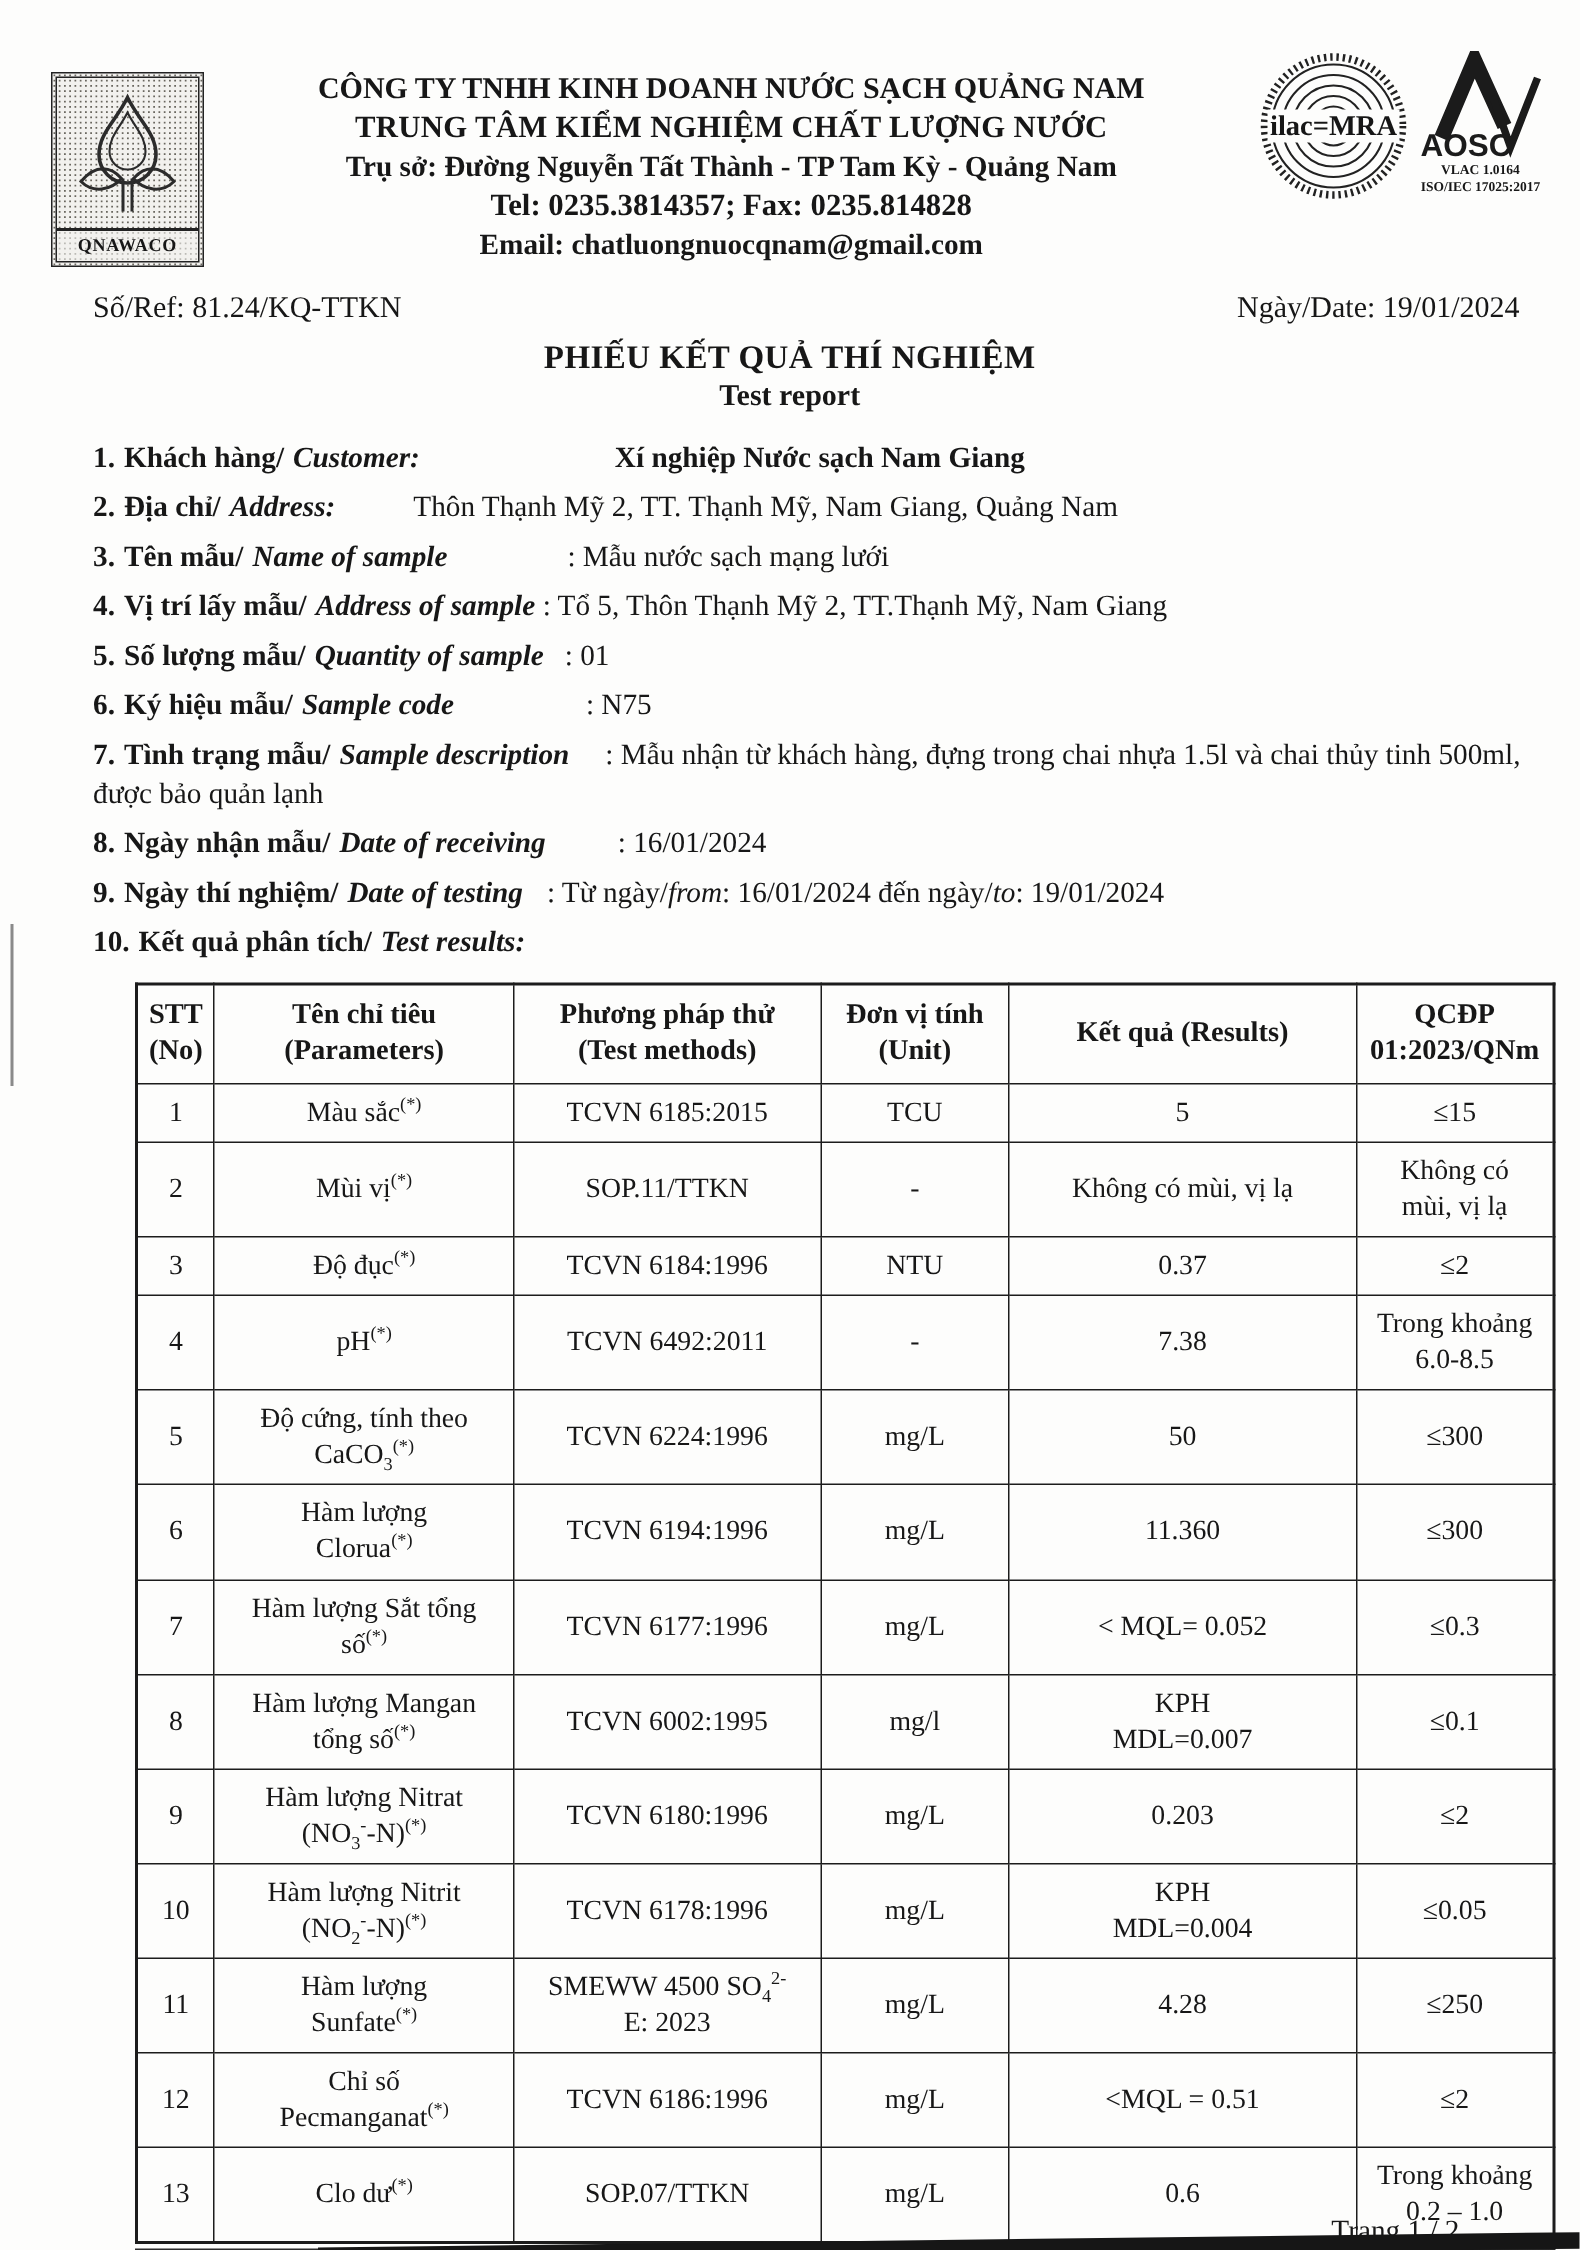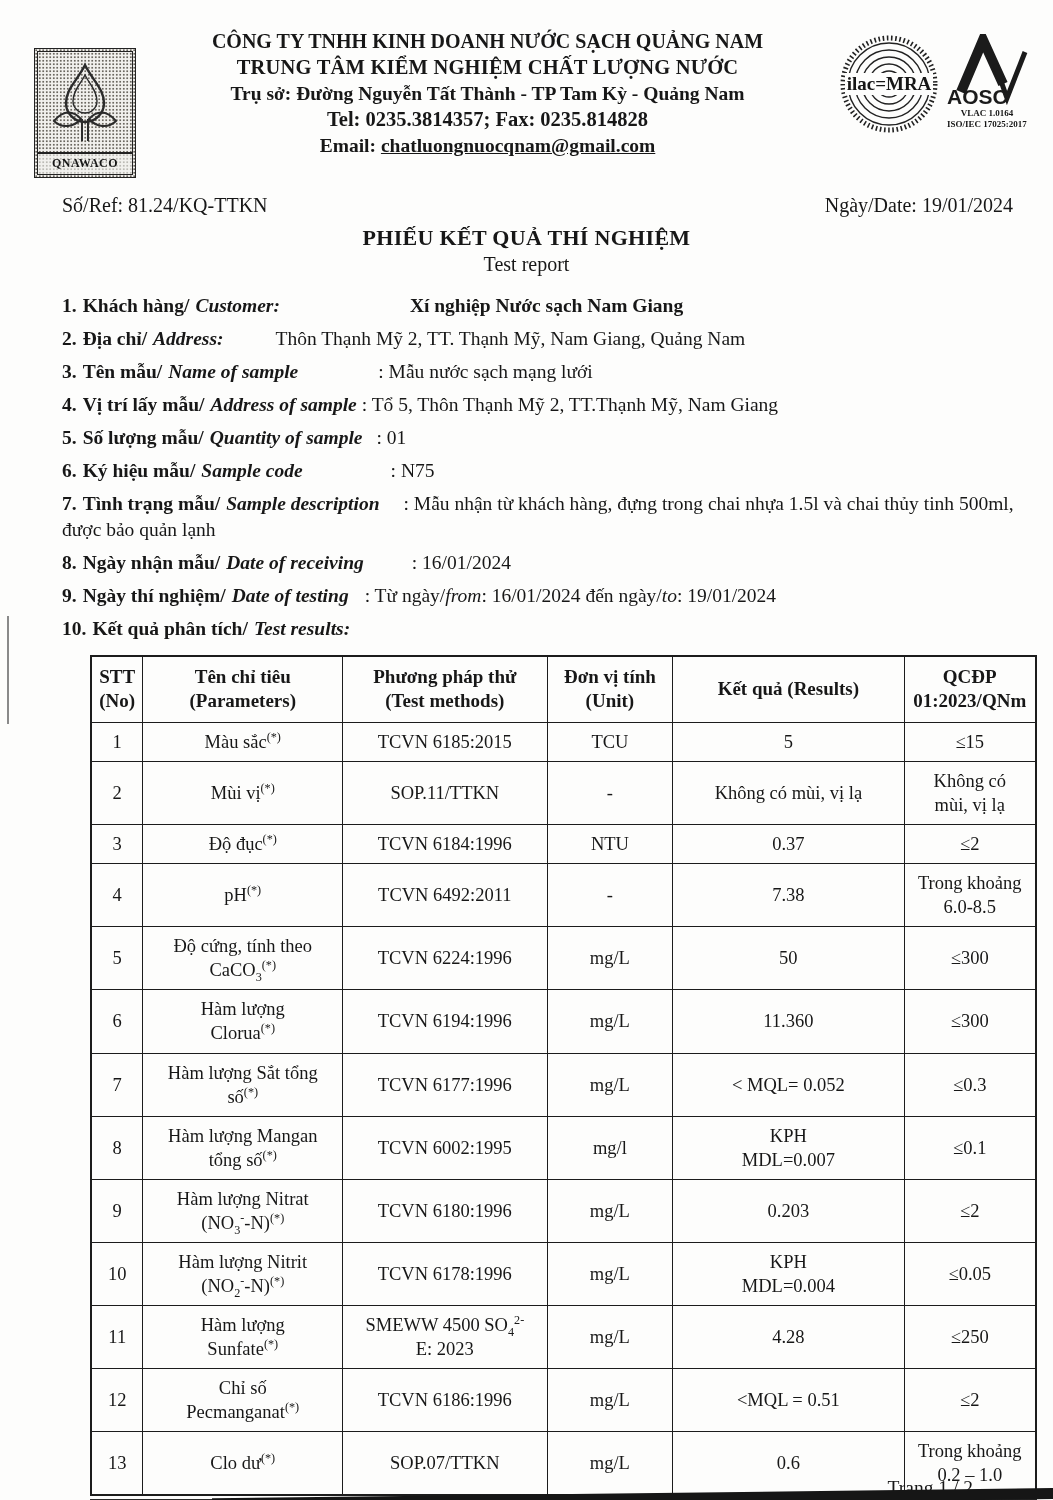--- a/index.html
+++ b/index.html
@@ -1,56 +1,56 @@
 <!DOCTYPE html>
 <html><head>
 <meta charset="utf-8">
 <style>
   html,body{margin:0;padding:0}
   body{
     width:1053px;height:1500px;background:#fdfdfc;color:#171717;
     font-family:"Liberation Serif","DejaVu Serif",serif;
     position:relative;overflow:hidden;
   }
-  .u{text-decoration:underline}
+  .u{}
   .it{font-style:italic}
   .bd{font-weight:700}
   sup{font-size:66%;line-height:0}
   sub{font-size:66%;line-height:0}
 
   
   .hdr{display:flex;align-items:flex-start;padding:26px 18px 0 34px}
   .stamp{
     width:102px;height:130px;border:4px double #222;background:#f2f1ee;
     background-image:radial-gradient(#6a675f 0.7px,transparent 0.8px);
     background-size:3.5px 3.5px;
     display:flex;flex-direction:column;align-items:center;justify-content:flex-end;
     box-sizing:border-box;flex:none;margin-top:22px;
   }
   .stamp .emblem{flex:1;display:flex;align-items:center;justify-content:center;width:100%}
   .stamp .stamp-name{
     width:100%;text-align:center;border-top:2px solid #222;
     font-size:12px;font-weight:700;letter-spacing:.5px;padding:2px 0 3px;background:rgba(242,241,238,.6)
   }
-  .hdr-center{flex:1;text-align:center;line-height:1.3;padding:0 5px;margin-top:2px}
+  .hdr-center{flex:1;text-align:center;line-height:1.3;padding:0 5px;margin-top:20px}
   .h-company{font-size:20px;font-weight:700}
   .h-center-name{font-size:20.5px;font-weight:700;letter-spacing:.2px}
   .h-addr{font-size:19.5px;font-weight:700}
   .h-tel{font-size:20.5px;font-weight:700}
   .h-email{font-size:19.5px;font-weight:700}
   .seals{display:flex;align-items:flex-start;flex:none;margin-top:8px}
   .seal-aosc-wrap{display:flex;flex-direction:column;align-items:center;width:96px}
   .seal-small{font-size:9px;font-weight:700;line-height:1.25;text-align:center;white-space:nowrap}
 
   
   .ref-row{display:flex;justify-content:space-between;padding:16px 40px 0 62px;font-size:20px}
 
   
   .title{margin-top:8px;text-align:center;font-size:22px;font-weight:700;letter-spacing:.3px}
-  .subtitle{text-align:center;font-size:20px;font-weight:400;margin-top:2px}
+  .subtitle{text-align:center;font-size:20px;font-weight:700;margin-top:2px}
 
   
   .info{padding:10px 32px 0 62px;font-size:19.5px}
   .info-item{margin-top:6.5px;line-height:1.36}
   .in{font-weight:700}
   .ivi{font-weight:700;margin-left:6px}
   .ien{font-weight:700;font-style:italic;margin-left:6px}
   .iv{}
   .info-item[data-idx="1"] .iv{margin-left:130px}
   .info-item[data-idx="2"] .iv{margin-left:52px}

